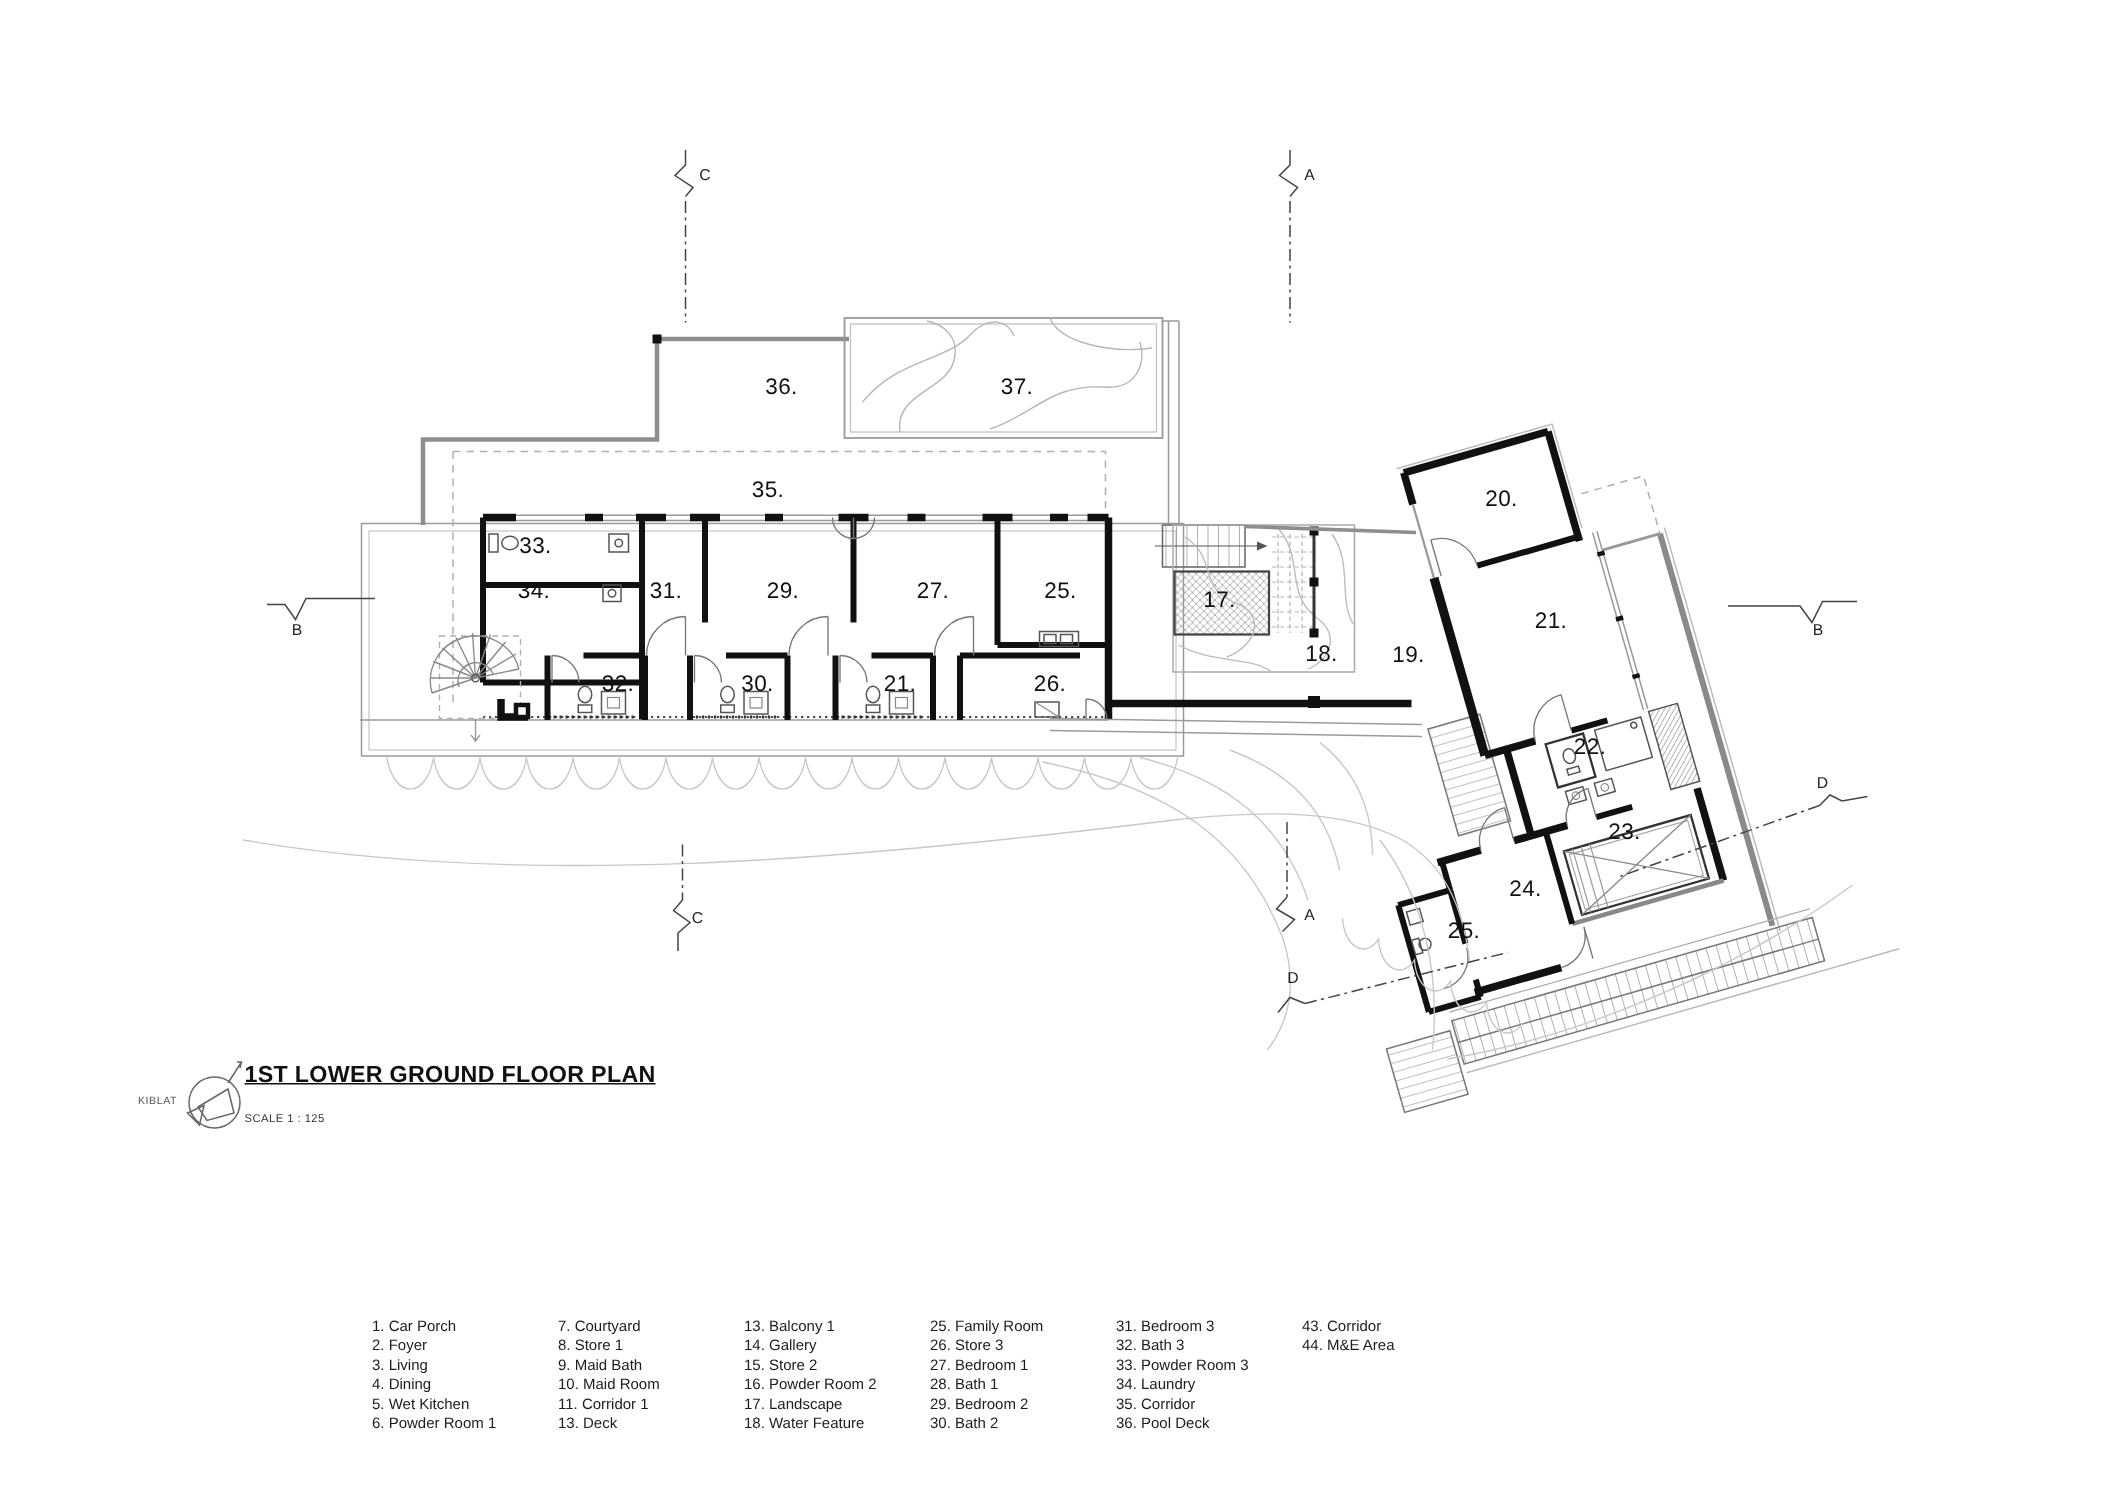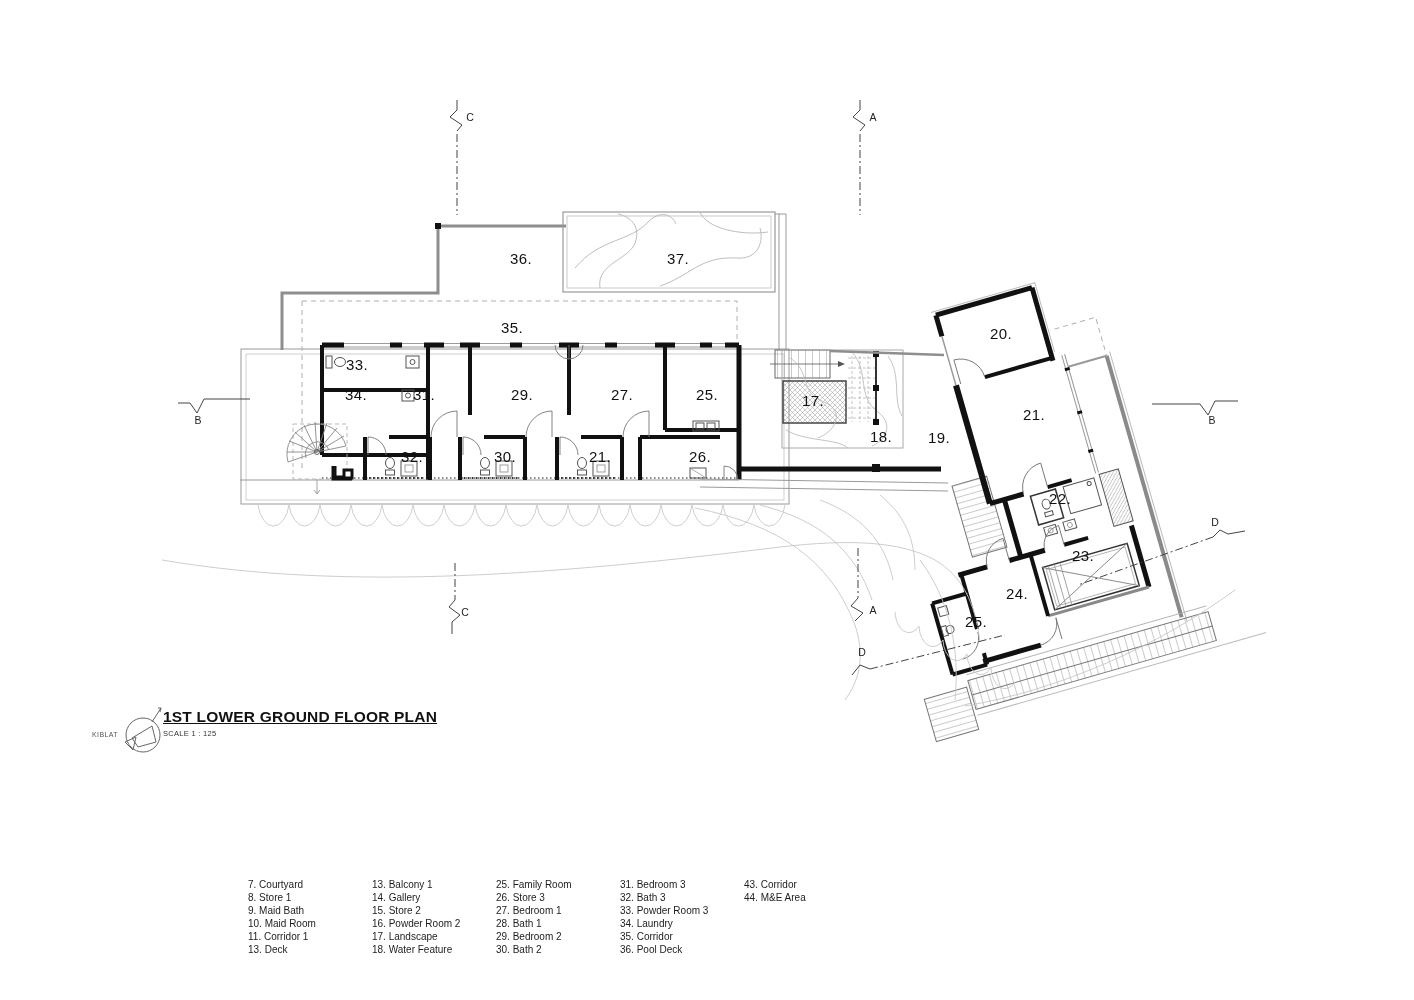--- a/index.html
+++ b/index.html
@@ -4,21 +4,21 @@
 <style>
   html,body{margin:0;padding:0;background:#e9e9e9;}
   #sheet{position:relative;width:1414px;height:1000px;background:#ffffff;margin:0 auto;
          font-family:"Liberation Sans", sans-serif;overflow:hidden;}
   svg{position:absolute;left:0;top:0;}
   .rl{position:absolute;transform:translate(-50%,-50%);font-size:15px;color:#111;
       letter-spacing:.3px;white-space:nowrap;}
   .sl{position:absolute;transform:translate(-50%,-50%);font-size:10.5px;color:#222;font-weight:400;}
   #title-block{position:absolute;left:163px;top:708px;}
   #title-block .t{font-size:15.5px;font-weight:bold;color:#111;letter-spacing:.2px;text-decoration:underline;}
-  #title-block .s{font-size:7.5px;color:#333;margin-top:3px;letter-spacing:.3px;}
+  #title-block .s{font-size:7.5px;color:#333;margin-top:15px;letter-spacing:.3px;}
   #logo-text{position:absolute;left:92px;top:731px;font-size:7px;color:#555;letter-spacing:.4px;}
   #legend{position:absolute;left:248px;top:878px;display:flex;}
   .legend-col{width:124px;flex:0 0 124px;}
   .legend-item{font-size:10px;line-height:13px;color:#1c1c1c;white-space:nowrap;}
 </style>
 </head>
 <body>
 
 <div id="sheet">
 
@@ -376,21 +376,21 @@
 <span class="rl" style="left:1060px;top:498px">22.</span>
 <span class="rl" style="left:1083px;top:555px">23.</span>
 <span class="rl" style="left:1017px;top:593px">24.</span>
 <span class="rl" style="left:976px;top:621px">25.</span>
 <span class="rl" style="left:707px;top:394px">25.</span>
 <span class="rl" style="left:700px;top:456px">26.</span>
 <span class="rl" style="left:622px;top:394px">27.</span>
 <span class="rl" style="left:600px;top:456px">21.</span>
 <span class="rl" style="left:522px;top:394px">29.</span>
 <span class="rl" style="left:505px;top:456px">30.</span>
-<span class="rl" style="left:424px;top:394px">31.</span>
+<span class="rl" style="left:444px;top:394px">31.</span>
 <span class="rl" style="left:412px;top:456px">32.</span>
 <span class="rl" style="left:357px;top:364px">33.</span>
 <span class="rl" style="left:356px;top:394px">34.</span>
 <span class="rl" style="left:512px;top:327px">35.</span>
 <span class="rl" style="left:521px;top:258px">36.</span>
 <span class="rl" style="left:678px;top:258px">37.</span>
 
 <span class="sl" style="left:470px;top:117px">C</span>
 <span class="sl" style="left:873px;top:117px">A</span>
 <span class="sl" style="left:198px;top:420px">B</span>
@@ -401,20 +401,28 @@
 <span class="sl" style="left:1215px;top:522px">D</span>
 
 <span id="logo-text">KIBLAT</span>
 <div id="title-block">
   <div class="t">1ST LOWER GROUND FLOOR PLAN</div>
   <div class="s">SCALE 1 : 125</div>
 </div>
 
 <div id="legend">
   <div class="legend-col">
+        <div class="legend-item">1. Car Porch</div>
+        <div class="legend-item">2. Foyer</div>
+        <div class="legend-item">3. Living</div>
+        <div class="legend-item">4. Dining</div>
+        <div class="legend-item">5. Wet Kitchen</div>
+        <div class="legend-item">6. Powder Room 1</div>
+      </div>
+  <div class="legend-col">
         <div class="legend-item">7. Courtyard</div>
         <div class="legend-item">8. Store 1</div>
         <div class="legend-item">9. Maid Bath</div>
         <div class="legend-item">10. Maid Room</div>
         <div class="legend-item">11. Corridor 1</div>
         <div class="legend-item">13. Deck</div>
       </div>
   <div class="legend-col">
         <div class="legend-item">13. Balcony 1</div>
         <div class="legend-item">14. Gallery</div>

